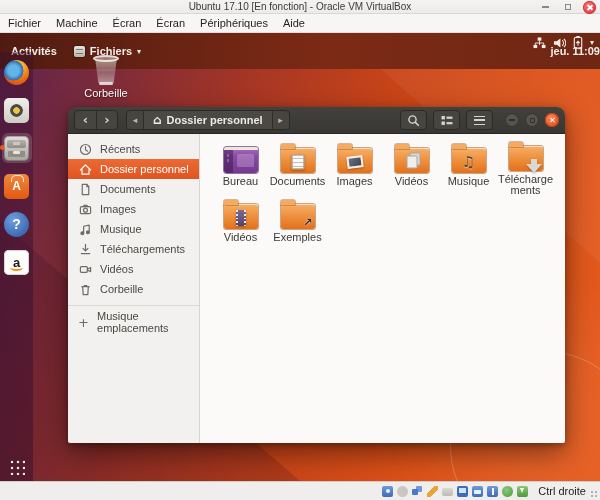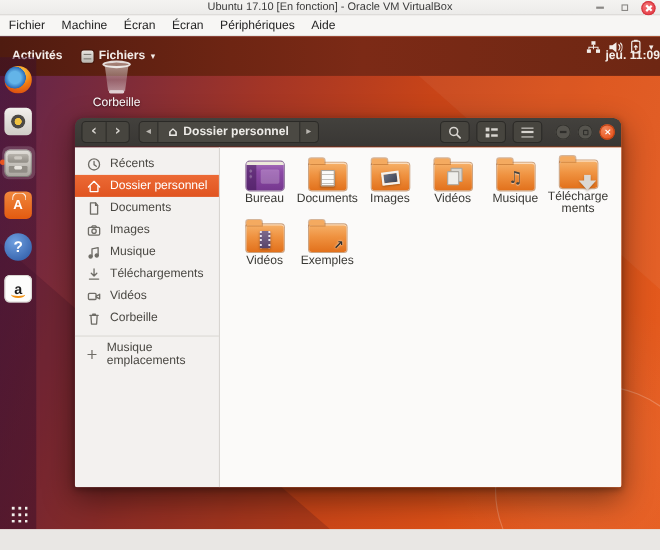--- a/index.html
+++ b/index.html
@@ -493,14 +493,28 @@
                   <span class="emb emb-link glyph">↗</span>
                 </span>
             </span>
             <span class="clabel">Exemples</span>
           </div>
         </div>
       </div>
     </div>
   </div>
 
+  <div id="vbox-statusbar">
+    <span class="si si-hdd"></span>
+    <span class="si si-optical"></span>
+    <span class="si si-network"></span>
+    <span class="si si-recording"></span>
+    <span class="si si-audio"></span>
+    <span class="si si-display"></span>
+    <span class="si si-shared"></span>
+    <span class="si si-usb"></span>
+    <span class="si si-features"></span>
+    <span class="si si-keyboard"></span>
+    <span id="host-key">Ctrl droite</span>
+    <span id="grip"></span>
+  </div>
 
 </div>
 
 </body></html>

